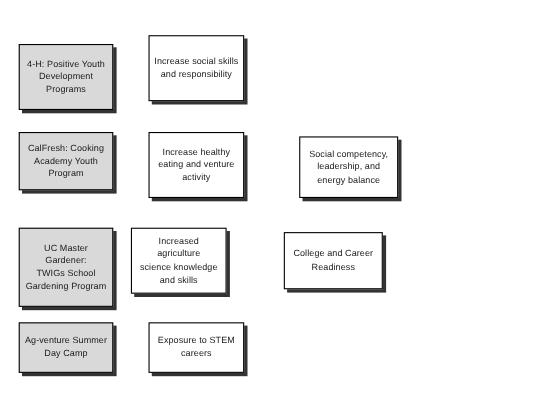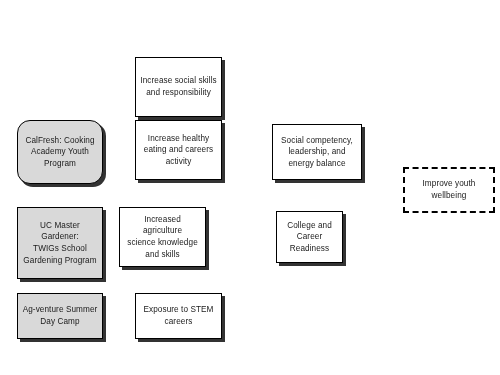--- a/index.html
+++ b/index.html
@@ -61,69 +61,70 @@
     background: #ffffff;
     border: 2px dashed #000000;
     box-shadow: none;
   }
 </style>
 </head>
 <body>
 
 <div id="canvas">
 
+  <div class="node program" style="left:17px; top:40px; width:86px; height:60px;">
+    <span class="label">4-H: Positive Youth
+Development
+Programs</span>
+  </div>
 
-  <div class="node program" style="left:17px; top:120px; width:86px; height:64px;border-radius:13px;">
+  <div class="node program" style="left:17px; top:120px; width:86px; height:53px;">
     <span class="label">CalFresh: Cooking
 Academy Youth
 Program</span>
   </div>
 
   <div class="node program" style="left:17px; top:207px; width:86px; height:72px;">
     <span class="label">UC Master Gardener:
 TWIGs School
 Gardening Program</span>
   </div>
 
   <div class="node program" style="left:17px; top:293px; width:86px; height:46px;">
     <span class="label">Ag-venture Summer
 Day Camp</span>
   </div>
 
-  <div class="node outcome" style="left:135px; top:57px; width:87px; height:60px;">
+  <div class="node outcome" style="left:135px; top:32px; width:87px; height:60px;">
     <span class="label">Increase social skills
 and responsibility</span>
   </div>
 
   <div class="node outcome" style="left:135px; top:120px; width:87px; height:60px;">
     <span class="label">Increase healthy
-eating and careers
+eating and venture
 activity</span>
   </div>
 
   <div class="node outcome" style="left:119px; top:207px; width:87px; height:60px;">
     <span class="label">Increased agriculture
 science knowledge
 and skills</span>
   </div>
 
   <div class="node outcome" style="left:135px; top:293px; width:87px; height:46px;">
     <span class="label">Exposure to STEM
 careers</span>
   </div>
 
   <div class="node outcome" style="left:272px; top:124px; width:90px; height:56px;">
     <span class="label">Social competency,
 leadership, and
 energy balance</span>
   </div>
 
-  <div class="node outcome" style="left:276px; top:211px; width:67px; height:52px;">
+  <div class="node outcome" style="left:258px; top:211px; width:90px; height:52px;">
     <span class="label">College and Career
 Readiness</span>
   </div>
 
-  <div class="node impact" style="left:403px; top:167px; width:92px; height:46px;">
-    <span class="label">Improve youth
-wellbeing</span>
-  </div>
 
 </div>
 
 </body></html>

